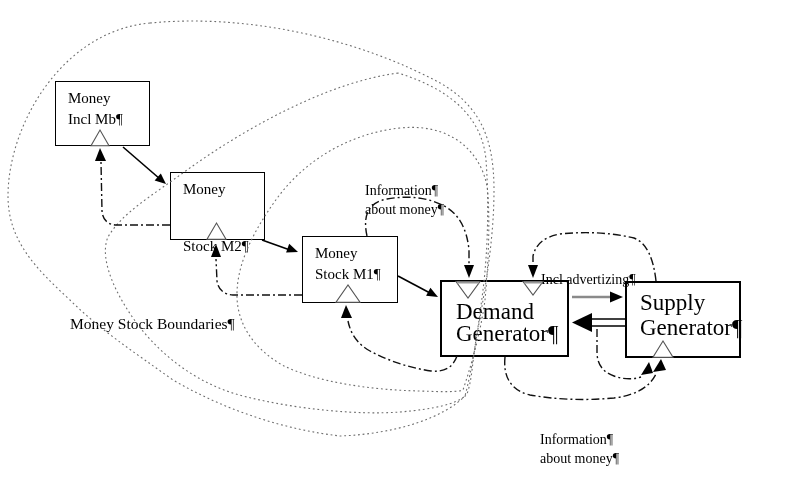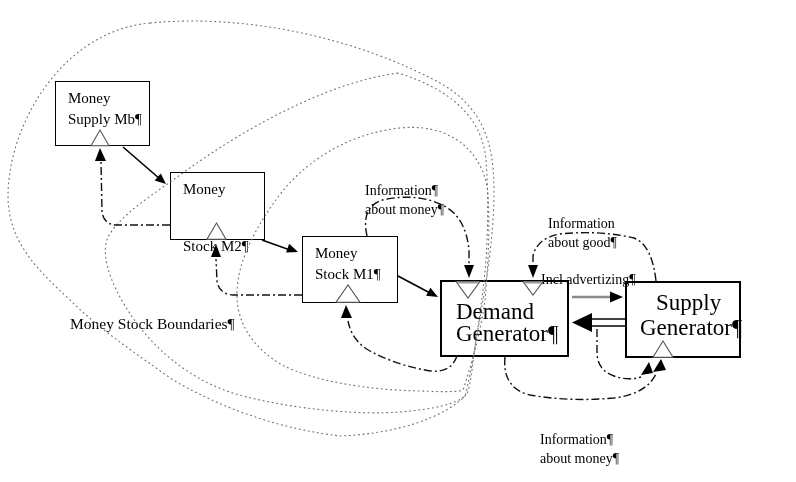--- a/index.html
+++ b/index.html
@@ -19,52 +19,48 @@
   .f15{font-size:15.5px;line-height:20px;}
   svg.overlay{position:absolute;left:0;top:0;z-index:2;pointer-events:none;}
 </style>
 </head>
 <body>
 
 <div class="stage">
 
   <div class="box box-sm sm-t" style="left:55px;top:81px;width:95px;height:65px;">
     <div class="bl" style="top:6px;">Money</div>
-    <div class="bl" style="top:27px;">Supply Mb¶</div>
+    <div class="bl" style="top:27px;">Incl Mb¶</div>
   </div>
 
   <div class="box box-sm sm-t" style="left:170px;top:172px;width:95px;height:68px;">
     <div class="bl" style="top:6px;">Money</div>
     <div class="bl" style="top:27px;margin-top:36px;">Stock M2¶</div>
   </div>
 
   <div class="box box-sm sm-t" style="left:302px;top:236px;width:96px;height:67px;">
     <div class="bl" style="top:6px;">Money</div>
     <div class="bl" style="top:27px;">Stock M1¶</div>
   </div>
 
   <div class="box box-lg lg-t" style="left:440px;top:280px;width:129px;height:77px;">
     <div class="bl" style="left:14px;top:19px;">Demand</div>
     <div class="bl" style="left:14px;top:41px;">Generator¶</div>
   </div>
 
   <div class="box box-lg lg-t" style="left:625px;top:281px;width:116px;height:77px;">
-    <div class="bl" style="left:13px;top:9px;margin-left:16px;">Supply</div>
+    <div class="bl" style="left:13px;top:9px;">Supply</div>
     <div class="bl" style="left:13px;top:34px;">Generator¶</div>
   </div>
 
   <div class="lbl f13" style="left:365px;top:155px;">
     <div>Information¶</div>
     <div>about money¶</div>
   </div>
 
-  <div class="lbl f13" style="left:548px;top:188px;">
-    <div>Information</div>
-    <div>about good¶</div>
-  </div>
 
   <div class="lbl f15" style="left:70px;top:314px;">Money Stock Boundaries¶</div>
 
   <div class="lbl f13" style="left:541px;top:244px;">Incl advertizing¶</div>
 
   <div class="lbl f13" style="left:540px;top:404px;">
     <div>Information¶</div>
     <div>about money¶</div>
   </div>
 

